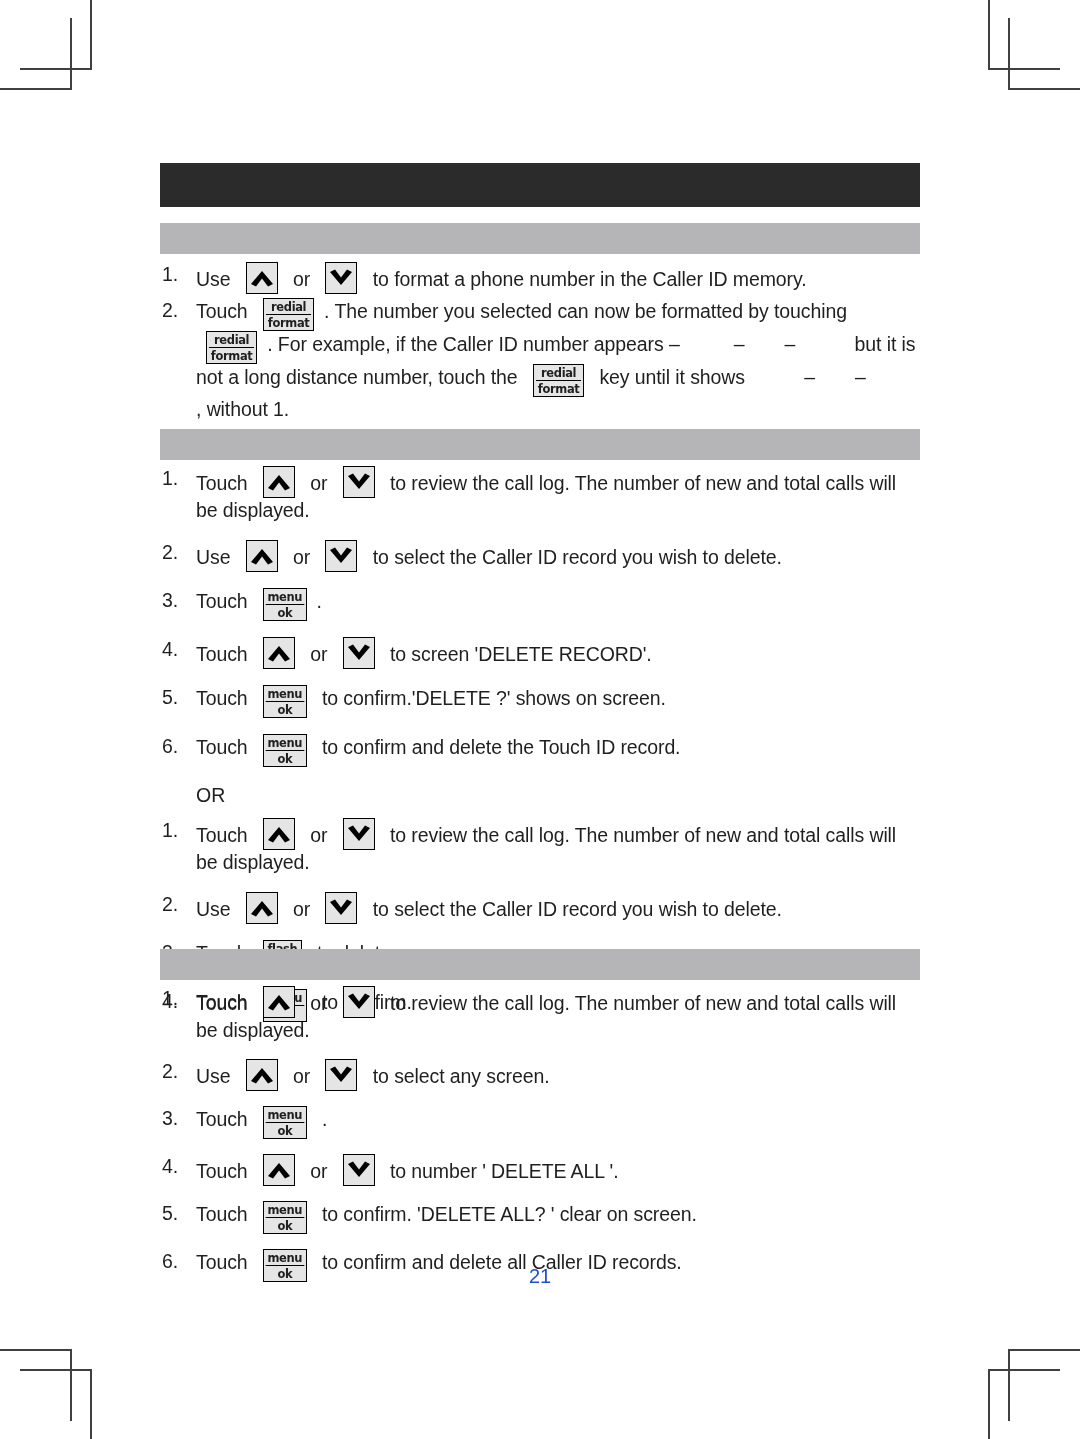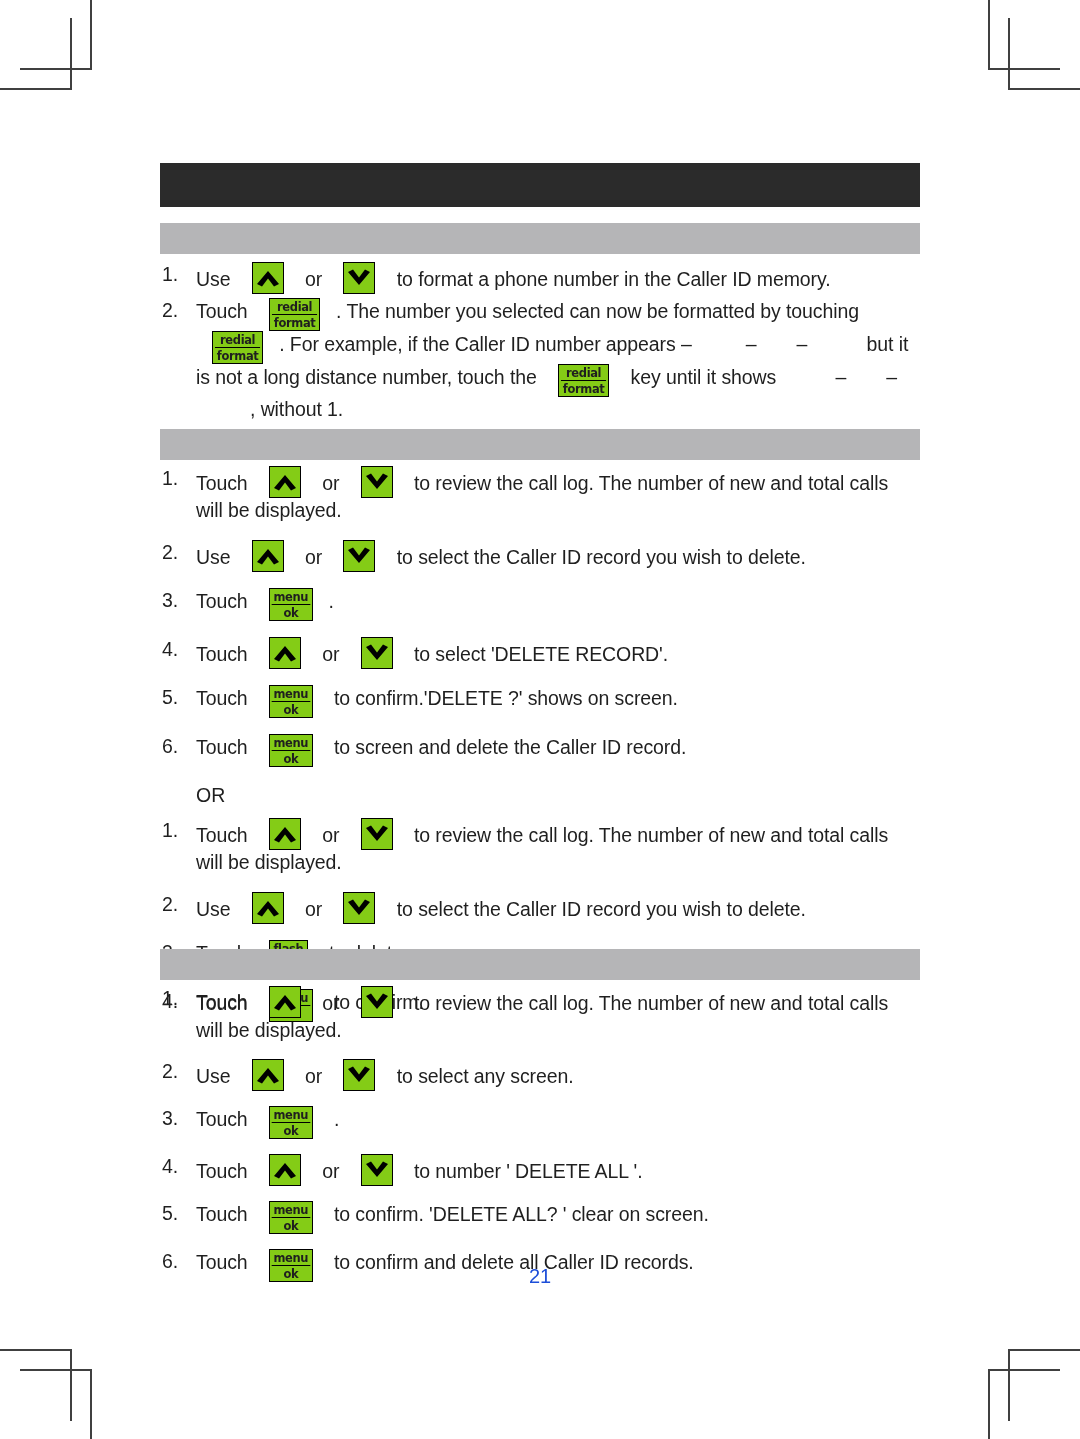--- a/index.html
+++ b/index.html
@@ -111,23 +111,23 @@
   
   .sec1 ol.steps > li { margin-bottom: 4px; }
   .sec2 ol.steps > li { margin-bottom: 16px; }
   .sec3 ol.steps > li { margin-bottom: 15px; }
 
   
   .key {
     display: inline-block;
     vertical-align: -6px;
     border: 1.5px solid #000;
-    background: #84cc16;
+    background: #e5e5e5;
     line-height: 0;
-    margin: 0 16px;
+    margin: 0 10px;
   }
   
   .key-arrow {
     width: 30px;
     height: 30px;
     position: relative;
     vertical-align: -8px;
   }
   .key-arrow svg { display: block; }
 
@@ -223,23 +223,23 @@
         <li><span class="num">2.</span><span>Use </span><span class="key key-arrow"><svg width="30" height="30" viewBox="0 0 30 30" aria-hidden="true">
               <path d="M4,21 L15,8 L26,21 L21,23.5 L15,15.5 L9,23.5 Z" fill="#000"></path>
             </svg></span><span> or </span><span class="key key-arrow"><svg width="30" height="30" viewBox="0 0 30 30" aria-hidden="true">
               <path d="M4,9 L15,22 L26,9 L21,6.5 L15,14.5 L9,6.5 Z" fill="#000"></path>
             </svg></span><span> to select the Caller ID record you wish to delete.</span></li>
         <li><span class="num">3.</span><span>Touch </span><span class="key key-text"><span class="kl top">menu</span><span class="kl">ok</span></span><span>.</span></li>
         <li><span class="num">4.</span><span>Touch </span><span class="key key-arrow"><svg width="30" height="30" viewBox="0 0 30 30" aria-hidden="true">
               <path d="M4,21 L15,8 L26,21 L21,23.5 L15,15.5 L9,23.5 Z" fill="#000"></path>
             </svg></span><span> or </span><span class="key key-arrow"><svg width="30" height="30" viewBox="0 0 30 30" aria-hidden="true">
               <path d="M4,9 L15,22 L26,9 L21,6.5 L15,14.5 L9,6.5 Z" fill="#000"></path>
-            </svg></span><span> to select 'DELETE RECORD'.</span></li>
+            </svg></span><span> to screen 'DELETE RECORD'.</span></li>
         <li><span class="num">5.</span><span>Touch </span><span class="key key-text"><span class="kl top">menu</span><span class="kl">ok</span></span><span> to confirm.'DELETE ?' shows on screen.</span></li>
-        <li><span class="num">6.</span><span>Touch </span><span class="key key-text"><span class="kl top">menu</span><span class="kl">ok</span></span><span> to screen and delete the Caller ID record.</span></li>
+        <li><span class="num">6.</span><span>Touch </span><span class="key key-text"><span class="kl top">menu</span><span class="kl">ok</span></span><span> to confirm and delete the Touch ID record.</span></li>
       </ol>
     <div class="plain-line">OR</div>
     <ol class="steps">
         <li><span class="num">1.</span><span>Touch </span><span class="key key-arrow"><svg width="30" height="30" viewBox="0 0 30 30" aria-hidden="true">
               <path d="M4,21 L15,8 L26,21 L21,23.5 L15,15.5 L9,23.5 Z" fill="#000"></path>
             </svg></span><span> or </span><span class="key key-arrow"><svg width="30" height="30" viewBox="0 0 30 30" aria-hidden="true">
               <path d="M4,9 L15,22 L26,9 L21,6.5 L15,14.5 L9,6.5 Z" fill="#000"></path>
             </svg></span><span> to review the call log. The number of new and total calls will be displayed.</span></li>
         <li><span class="num">2.</span><span>Use </span><span class="key key-arrow"><svg width="30" height="30" viewBox="0 0 30 30" aria-hidden="true">
               <path d="M4,21 L15,8 L26,21 L21,23.5 L15,15.5 L9,23.5 Z" fill="#000"></path>

